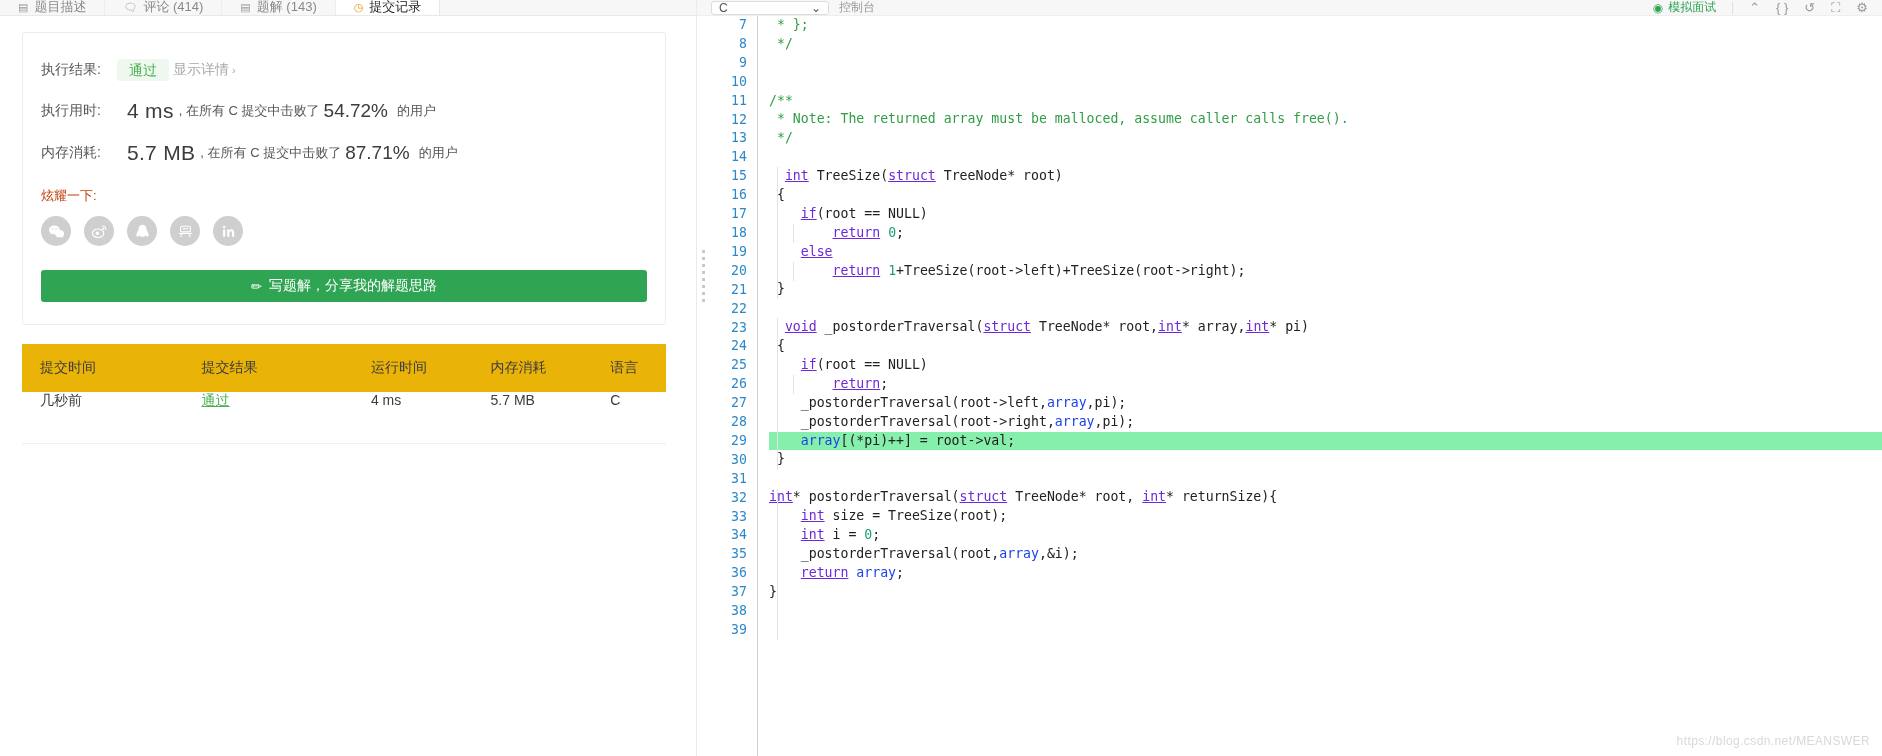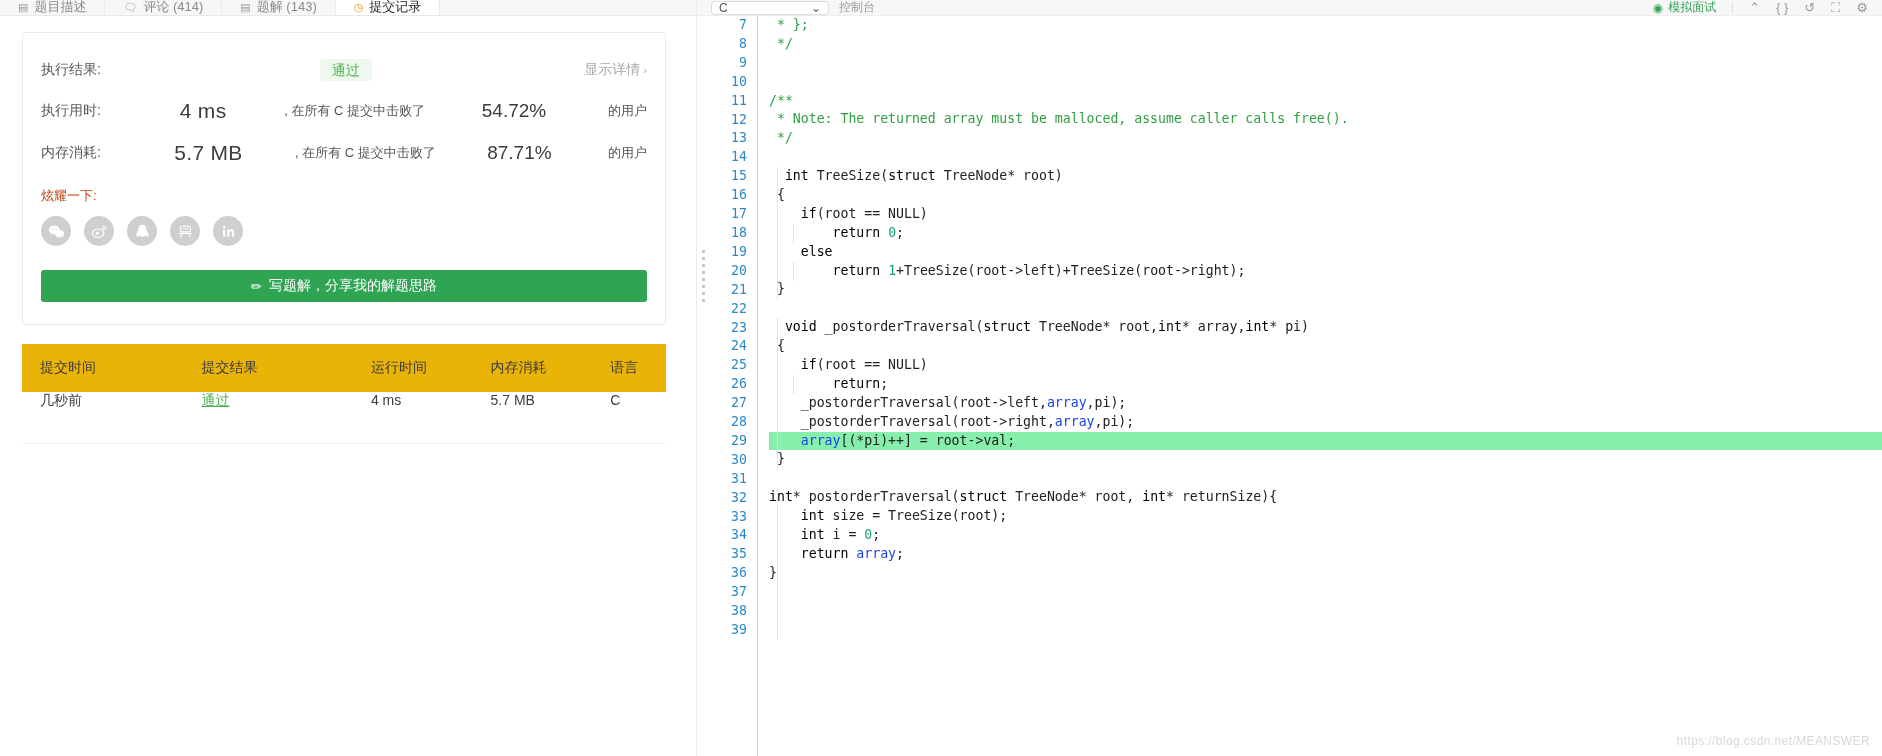--- a/index.html
+++ b/index.html
@@ -33,28 +33,28 @@
   .tab.active .tico { color: #f0a020; }
 
   .left-body { position: absolute; top: 16px; left: 0; width: 697px; bottom: 0;
                background: #fff; padding: 0 22px; }
 
   
   .result-card {
     margin-top: 16px; width: 644px; border: 1px solid #ececec; border-radius: 3px;
     padding: 26px 0 22px 0; background: #fff;
   }
-  .row { display: flex; align-items: center; padding: 0 18px; justify-content: space-between; }
+  .row { display: flex; align-items: center; padding: 0 18px; }
   .row + .row { margin-top: 18px; }
   .lbl { font-size: 14px; color: #595959; width: 76px; flex: none; }
   .pass-badge {
     background: #eff8ee; color: #4caf50; font-size: 14px;
     padding: 4px 12px; border-radius: 3px; line-height: 1;
   }
-  .detail-link { font-size: 14px; color: #a8a8a8; margin-left: 10px; cursor: pointer; }
+  .detail-link { font-size: 14px; color: #a8a8a8; margin-left: 4px; cursor: pointer; }
   .detail-link .chev { font-size: 11px; margin-left: 3px; }
 
   .big-num { font-size: 21px; color: #3c3c3c; font-weight: 400; letter-spacing: .3px;
              margin-left: 10px; }
   .tail { font-size: 13px; color: #555; margin-left: 5px; }
   .pct { font-size: 19px; color: #3c3c3c; margin: 0 4px; }
 
   .share-label { font-size: 13px; color: #c2410c; padding: 0 18px; margin-top: 22px; }
   .share-icons { display: flex; gap: 13px; padding: 0 18px; margin-top: 11px; }
   .sico {
@@ -127,21 +127,21 @@
   .codeline.hl { background: #86efac; }
   .indent-guides {
     position: absolute; top: 0; left: 0; width: 100%; height: 100%;
     pointer-events: none;
   }
   .ig { position: absolute; width: 1px; background: #e3e3e3; }
   .gutter-bar { position: absolute; left: 0; top: 0; width: 1px; height: 100%; background: #cfcfcf; }
 
   
   .cm { color: #2f9e44; }
-  .kw { color: #000000; }
+  .kw { color: #6d28d9; text-decoration: underline; }
   .num { color: #1aa179; }
   .id { color: #1a42e8; }
 
   .watermark {
     position: absolute; right: 12px; bottom: 8px;
     font-size: 12px; color: #d8d8d8; letter-spacing: .4px;
     font-family: "Liberation Sans", sans-serif;
   }
 </style>
 </head>
@@ -351,20 +351,21 @@
           <div class="codeline"><span>    </span><span class="kw">if</span><span>(root == NULL)</span></div>
           <div class="codeline"><span>        </span><span class="kw">return</span><span>;</span></div>
           <div class="codeline"><span>    _postorderTraversal(root-&gt;left,</span><span class="id">array</span><span>,pi);</span></div>
           <div class="codeline"><span>    _postorderTraversal(root-&gt;right,</span><span class="id">array</span><span>,pi);</span></div>
           <div class="codeline hl"><span>    </span><span class="id">array</span><span>[(*pi)++] = root-&gt;val;</span></div>
           <div class="codeline"><span> }</span></div>
           <div class="codeline">&nbsp;</div>
           <div class="codeline"><span class="kw">int</span><span>* postorderTraversal(</span><span class="kw">struct</span><span> TreeNode* root, </span><span class="kw">int</span><span>* returnSize){</span></div>
           <div class="codeline"><span>    </span><span class="kw">int</span><span> size = TreeSize(root);</span></div>
           <div class="codeline"><span>    </span><span class="kw">int</span><span> i = </span><span class="num">0</span><span>;</span></div>
+          <div class="codeline"><span>    _postorderTraversal(root,</span><span class="id">array</span><span>,&amp;i);</span></div>
           <div class="codeline"><span>    </span><span class="kw">return</span><span> </span><span class="id">array</span><span>;</span></div>
           <div class="codeline"><span>}</span></div>
           <div class="indent-guides">
             <div class="ig" style="left: 19.95px; top: 151.2px; height: 132.3px;"></div>
             <div class="ig" style="left: 19.95px; top: 302.4px; height: 151.2px;"></div>
             <div class="ig" style="left: 19.95px; top: 472.5px; height: 151.2px;"></div>
             <div class="ig" style="left: 35.85px; top: 207.9px; height: 18.9px;"></div>
             <div class="ig" style="left: 35.85px; top: 245.7px; height: 18.9px;"></div>
             <div class="ig" style="left: 35.85px; top: 359.1px; height: 18.9px;"></div>
           </div>

